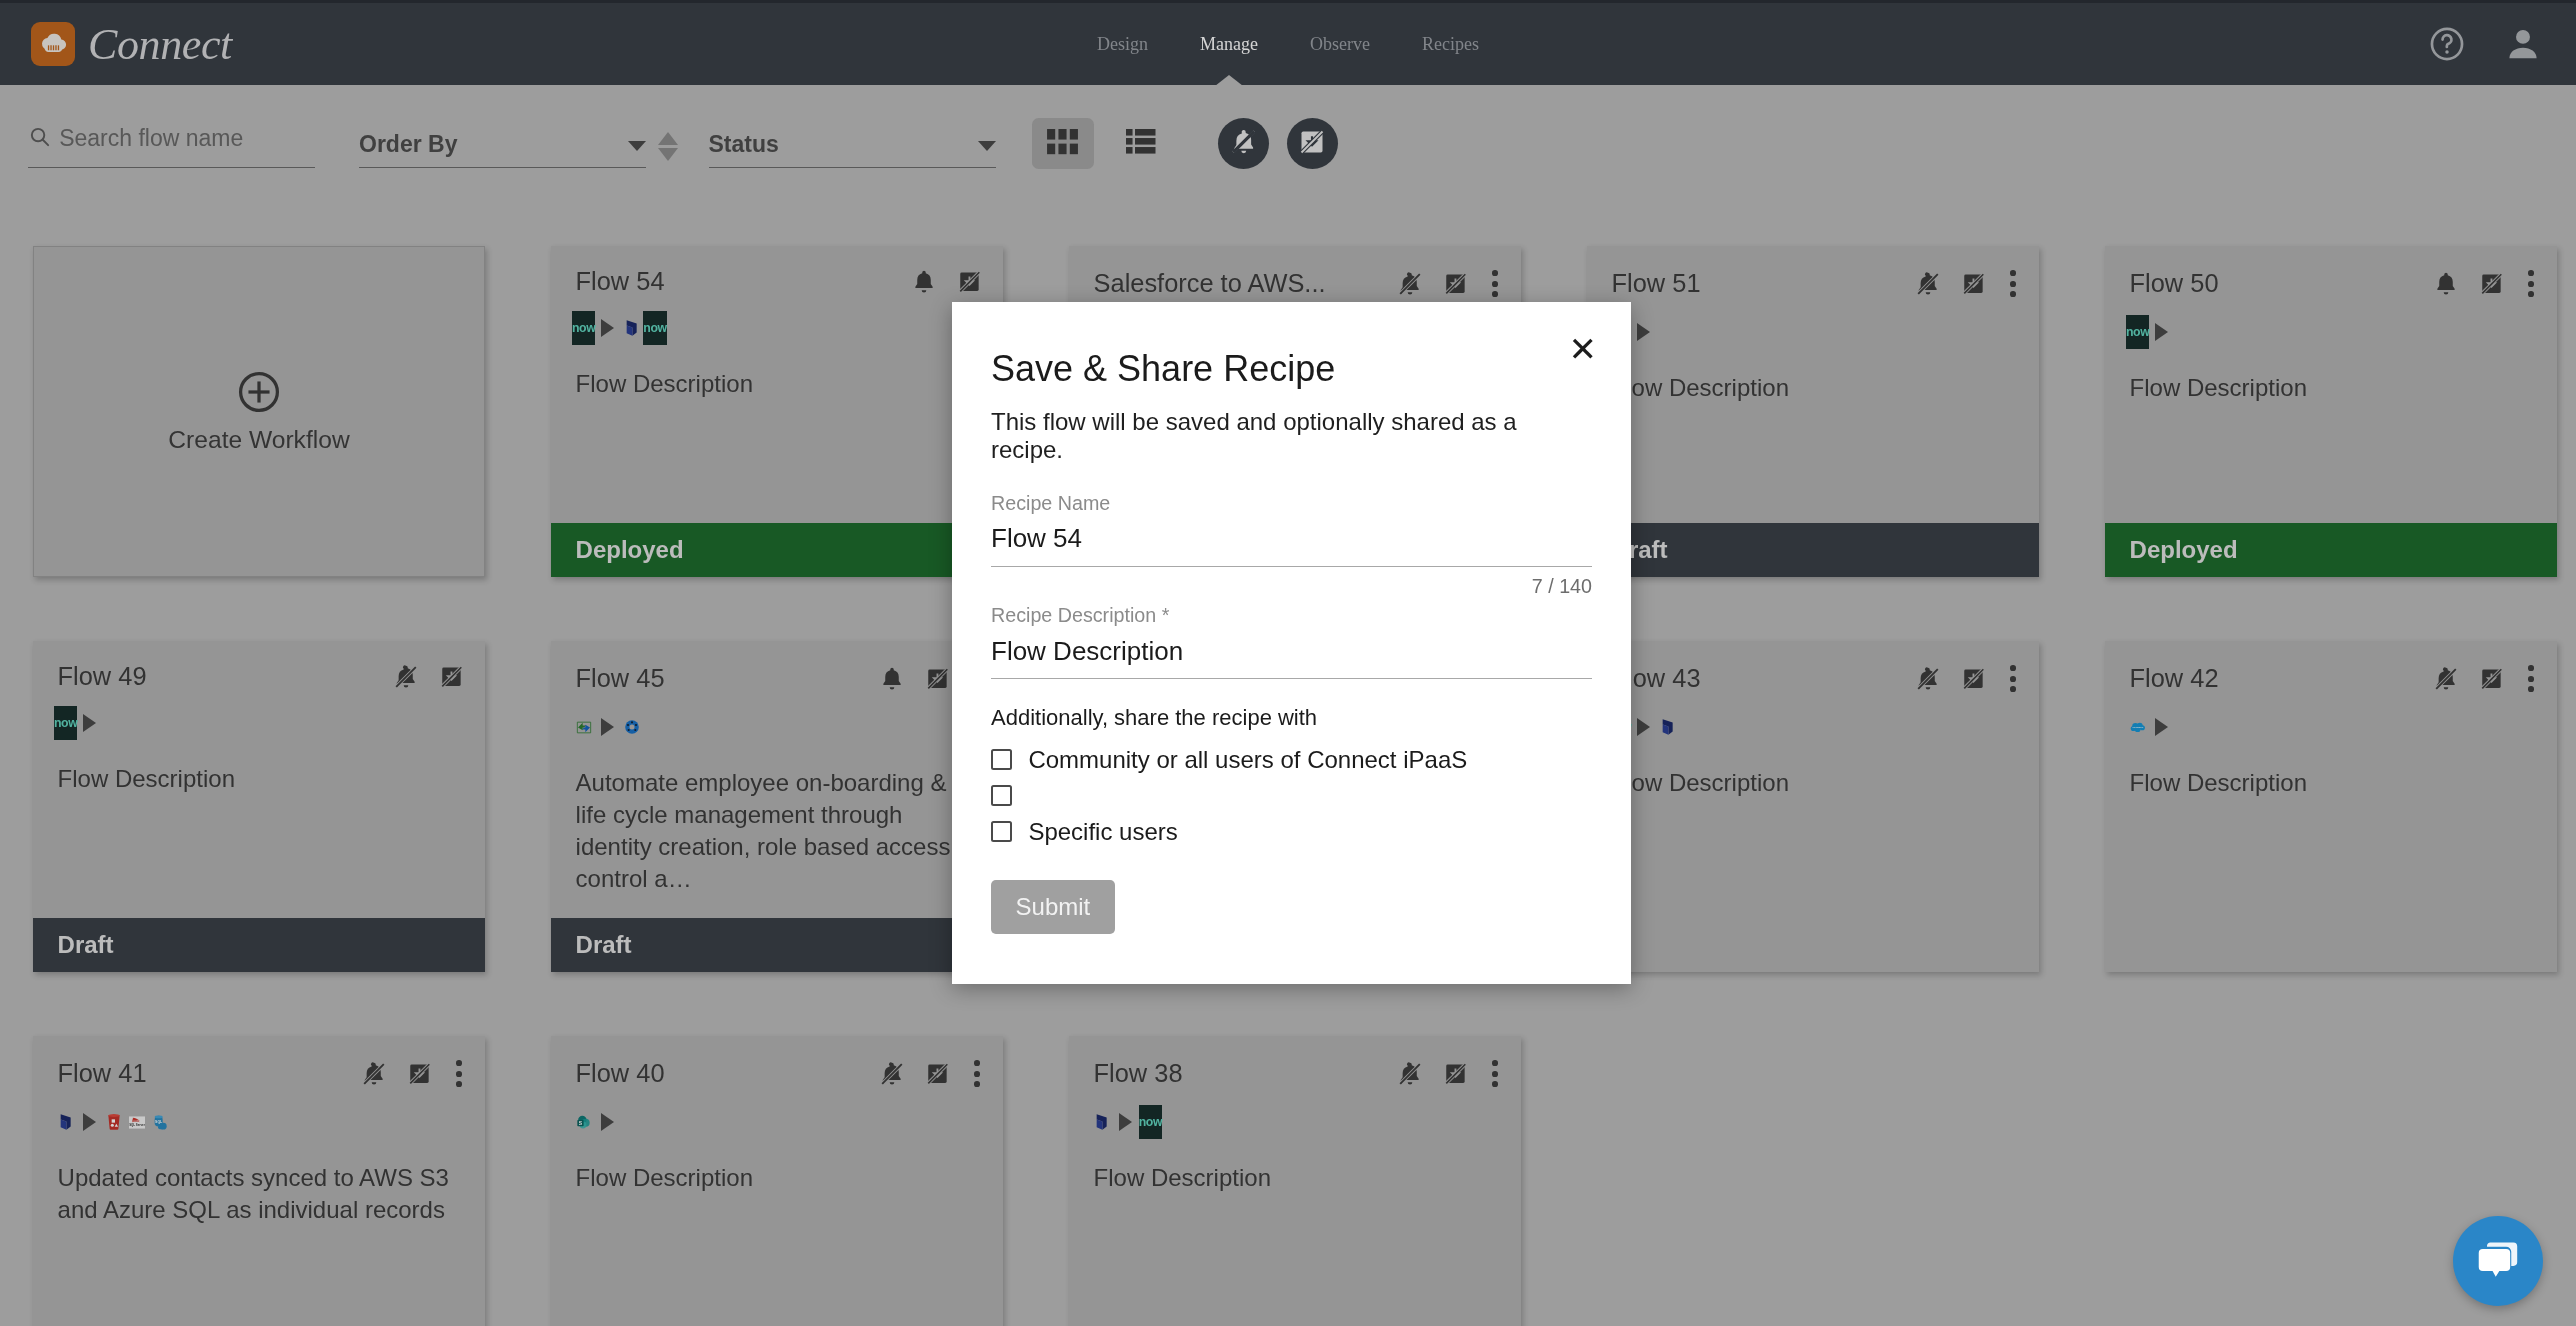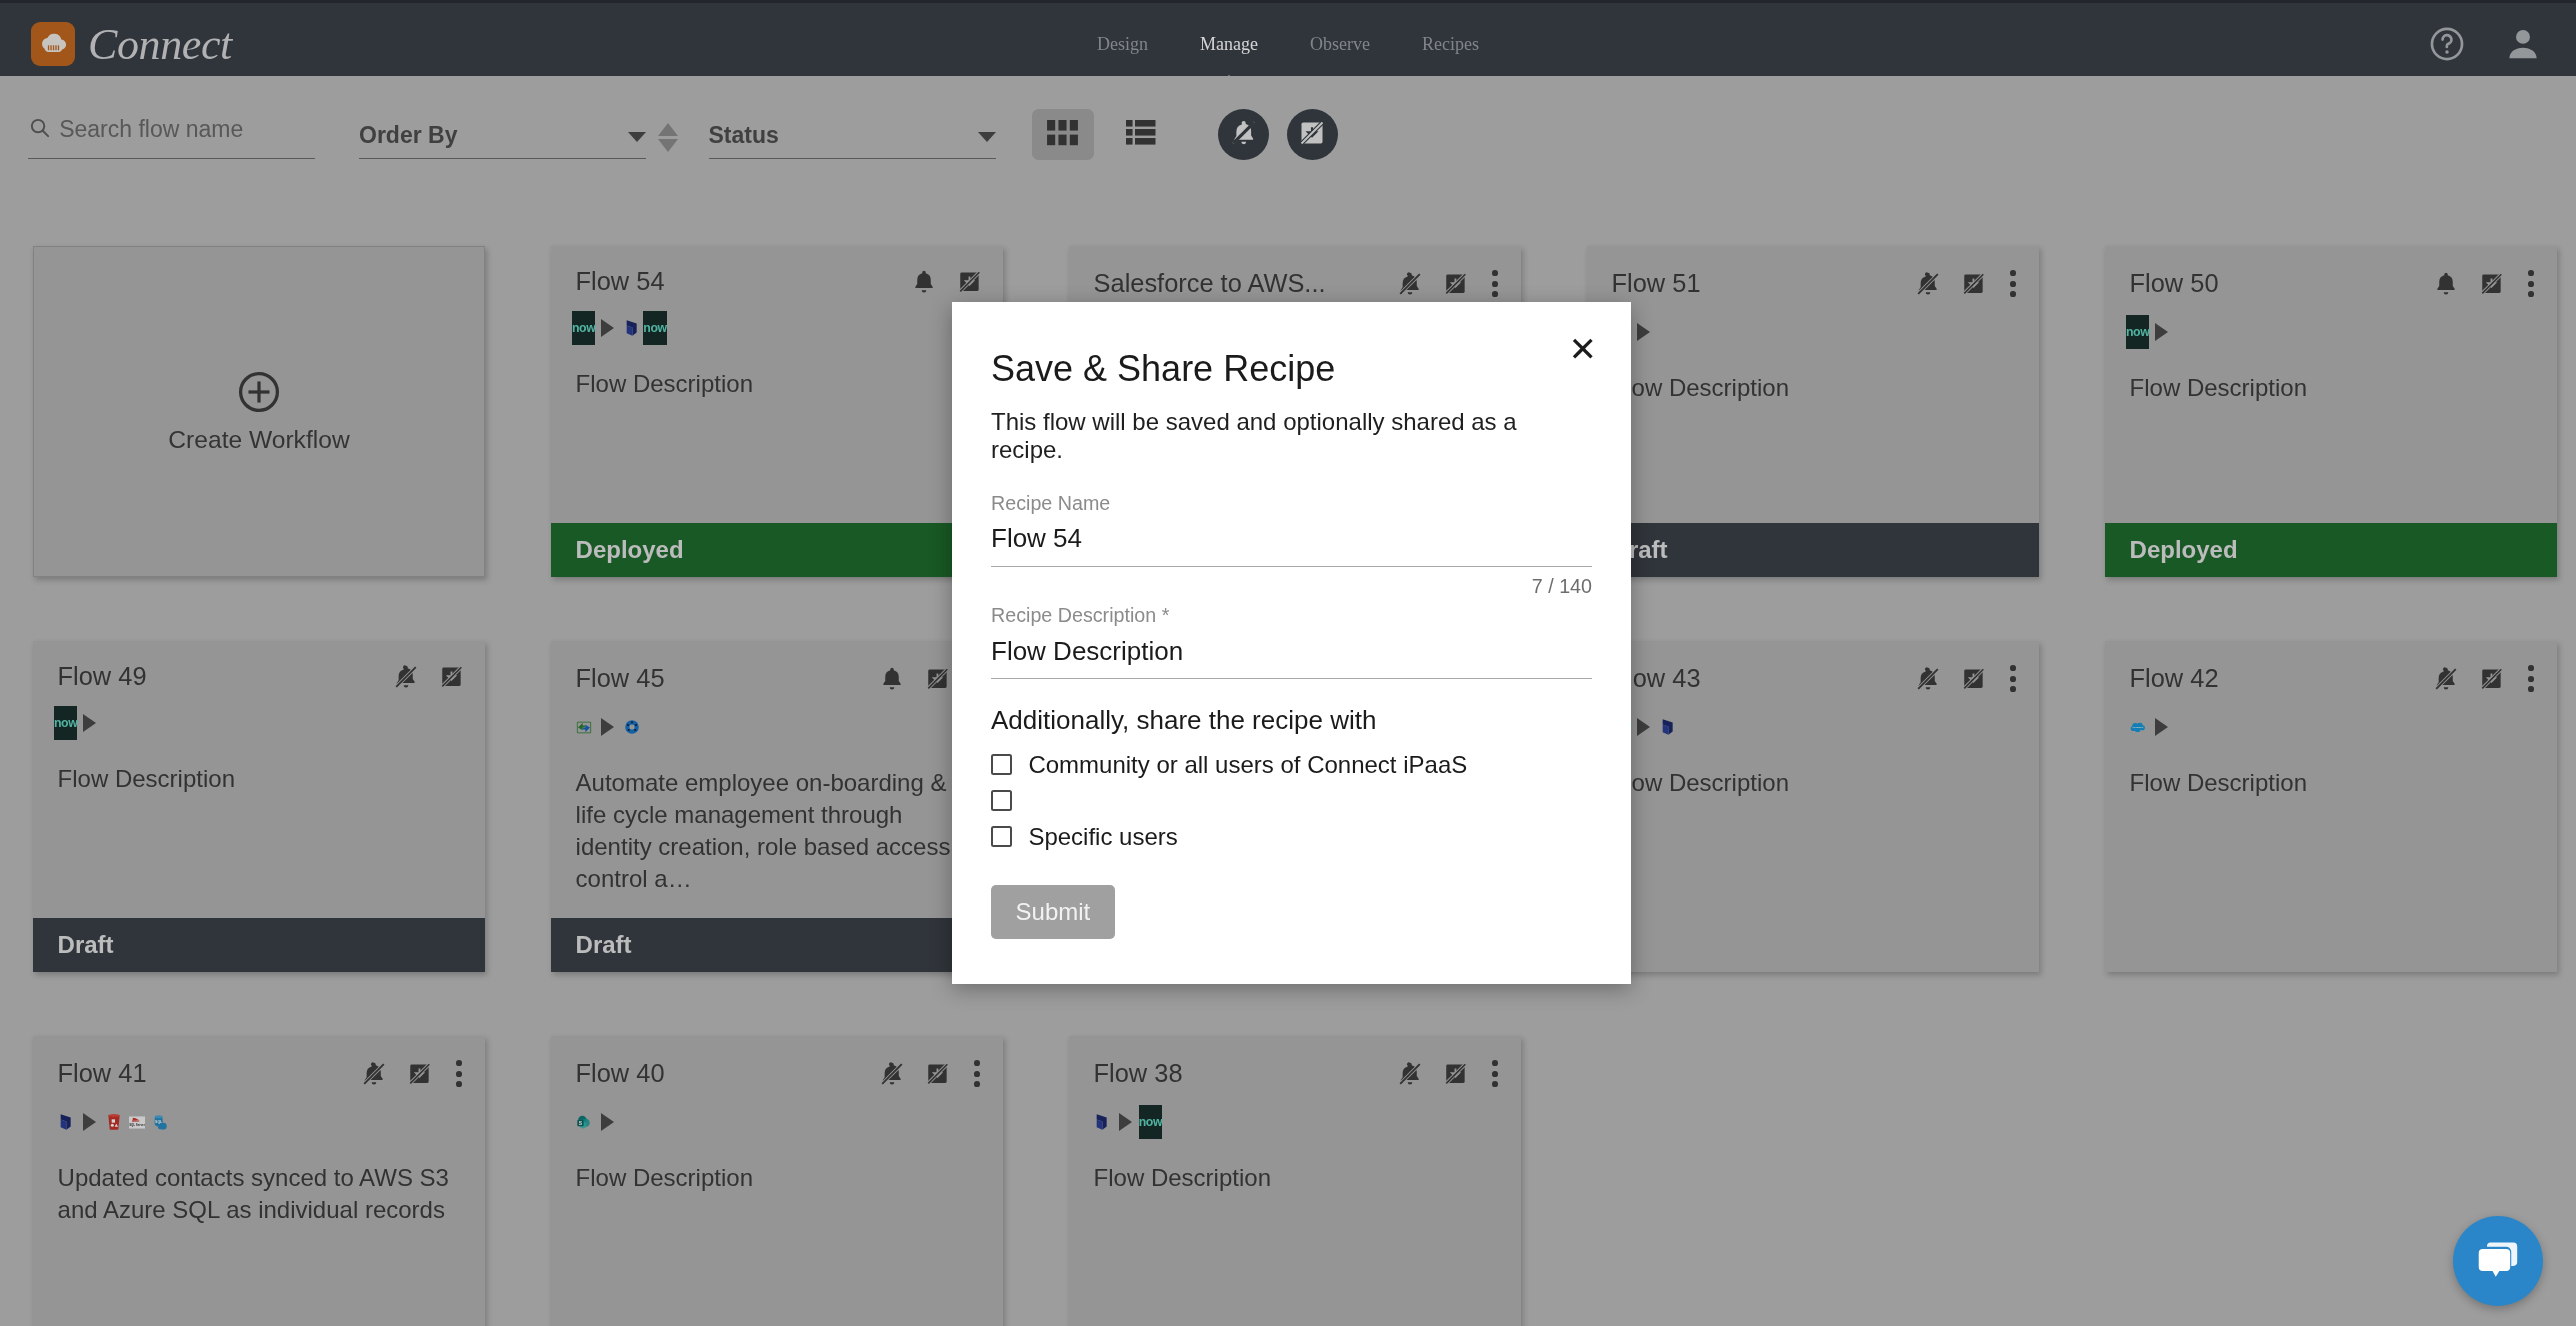--- a/index.html
+++ b/index.html
@@ -42,21 +42,21 @@
     border-left: 14px solid transparent; border-right: 14px solid transparent;
     border-bottom: 11.5px solid #bdbdbd;
   }
   .header-right {
     position: absolute; right: 34px; display: flex; align-items: center; gap: 38px;
   }
   .icon-btn { cursor: pointer; display: flex; align-items: center; }
 
   
   .toolbar {
-    position: absolute; top: 76px; left: 0; width: 2576px; height: 116px;
+    position: absolute; top: 85px; left: 0; width: 2576px; height: 116px;
     background: #bdbdbd; display: flex; align-items: center;
   }
   .search-wrap {
     margin-left: 28px; width: 287px; display: flex; align-items: center;
     border-bottom: 1.6px solid #6b6b6b; padding-bottom: 9px; height: 49px;
   }
   .search-icon { margin-right: 8.2px; }
   .search-input {
     border: none; outline: none; background: transparent;
     font-family: "Liberation Sans", sans-serif; font-size: 23px; color: #5e5e5e;
@@ -159,21 +159,21 @@
   .modal-title { font-size: 36px; color: #1b1b1b; font-weight: normal; margin-bottom: 18px; }
   .modal-sub { font-size: 24px; color: #1f1f1f; margin-bottom: 28px; }
   .field { margin-bottom: 6.6px; }
   .field-label { font-size: 19.7px; color: #8b8b8b; margin-bottom: 8.2px; }
   .field-input {
     width: 100%; border: none; border-bottom: 1.6px solid #a8a8a8;
     outline: none; background: transparent; padding-bottom: 11.5px;
     font-family: "Liberation Sans", sans-serif; font-size: 26px; color: #1b1b1b;
   }
   .char-count { text-align: right; font-size: 19.7px; color: #6d6d6d; margin-top: 8.2px; }
-  .share-title { font-size: 26px; color: #1b1b1b; margin: 26px 0 14.8px 0; }
+  .share-title { font-size: 22px; color: #1b1b1b; margin: 26px 0 14.8px 0; }
   .cb-row { display: flex; align-items: center; gap: 16.4px; margin-bottom: 11.5px; cursor: pointer; }
   .cb-box { width: 21px; height: 21px; border: 2.5px solid #4a4a4a; border-radius: 2.5px; flex: 0 0 auto; }
   .cb-label { font-size: 24px; color: #1b1b1b; }
   .submit-btn {
     margin-top: 23px; background: #a0a0a0; color: #f2f2f2; border: none;
     border-radius: 4.9px; padding: 13px 24.6px; font-size: 24px;
     font-family: "Liberation Sans", sans-serif; cursor: not-allowed;
   }
 
   

